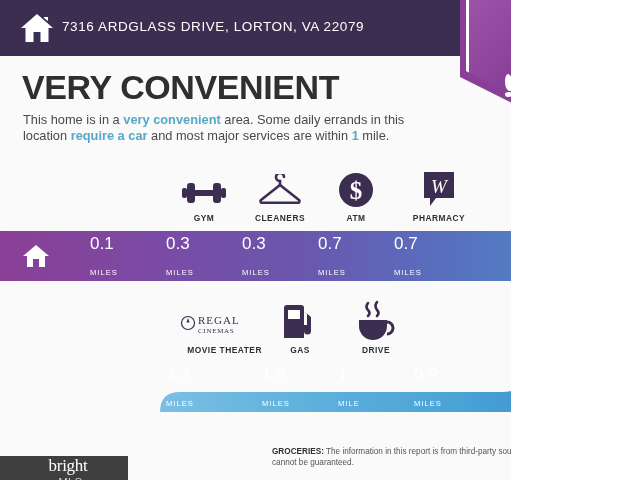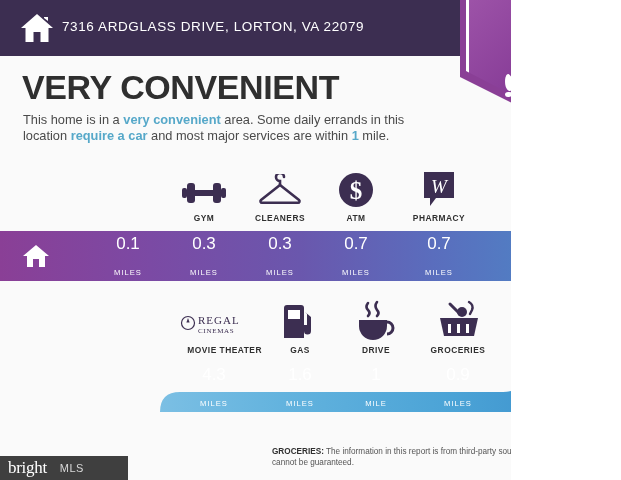--- a/index.html
+++ b/index.html
@@ -69,36 +69,36 @@
     margin-top:5px;font-size:8.4px;font-weight:bold;color:#2f2f2f;letter-spacing:0.5px;
     white-space:nowrap;
   }
 
   
   .ribbon-layer{position:absolute;left:0;top:0;width:621px;height:480px;pointer-events:none;}
 
   .bar{position:absolute;height:50px;}
   .seg{
     position:absolute;top:0;height:50px;
-    display:flex;flex-direction:column;align-items:center;justify-content:center;
+    display:flex;flex-direction:column;justify-content:center;
     color:#ffffff;
   }
   .seg .num{font-size:17px;line-height:17px;font-weight:400;}
   .seg .unit{font-size:7.6px;letter-spacing:1px;margin-top:16px;}
 
   .bar-home{
     position:absolute;left:22px;top:243px;width:28px;height:26px;
   }
   .lr-logo{
     position:absolute;left:12px;top:443px;display:flex;align-items:center;gap:4px;
   }
   .lr-text{font-size:15px;color:#5b6670;font-family:"Liberation Serif",serif;}
   .bright{
     position:absolute;left:0px;top:456px;width:128px;height:24px;
-    background:#3f3f3f;display:flex;align-items:center;
+    background:#3f3f3f;display:flex;align-items:center;flex-direction:column;
   }
   .bright-b{font-family:"Liberation Serif",serif;font-size:17px;color:#ffffff;margin-left:8px;letter-spacing:-0.3px;}
   .bright-m{font-size:11px;color:#d8d8d8;margin-left:13px;letter-spacing:0.5px;}
   .disc{
     position:absolute;left:272px;top:446px;width:318px;
     font-size:8.2px;line-height:11px;color:#555;
   }
   .disc b{color:#2f2f2f;}
 </style>
 </head>
@@ -266,34 +266,20 @@
         <svg width="42" height="40" viewBox="0 0 42 40">
           <path d="M13 3 q-3 4 0 7 q3 3 0 6" fill="none" stroke="#3c2e51" stroke-width="2.6" stroke-linecap="round"></path>
           <path d="M22 2 q-3 4 0 8 q3 3 0 6" fill="none" stroke="#3c2e51" stroke-width="2.6" stroke-linecap="round"></path>
           <path d="M4 20 h28 v6 a14 14 0 0 1 -28 0 z" fill="#3c2e51"></path>
           <path d="M32 22 a6 6 0 0 1 0 12" fill="none" stroke="#3c2e51" stroke-width="3"></path>
         </svg>
       </div>
       <div class="lbl">DRIVE</div>
     </div>
 
-    <div class="icell" style="left:414px;top:0;width:88px;">
-      <div class="glyph">
-        <svg width="44" height="40" viewBox="0 0 44 40">
-          <path d="M14 4 l10 10" stroke="#3c2e51" stroke-width="3" stroke-linecap="round"></path>
-          <circle cx="26" cy="12" r="5" fill="#3c2e51"></circle>
-          <path d="M33 2 q5 3 3 8 l-2 4" stroke="#3c2e51" stroke-width="2.4" fill="none" stroke-linecap="round"></path>
-          <path d="M4 18 h38 l-4 18 h-30 z" fill="#3c2e51"></path>
-          <rect x="12" y="24" width="3" height="9" fill="#ffffff"></rect>
-          <rect x="21" y="24" width="3" height="9" fill="#ffffff"></rect>
-          <rect x="30" y="24" width="3" height="9" fill="#ffffff"></rect>
-        </svg>
-      </div>
-      <div class="lbl">GROCERIES</div>
-    </div>
   </div>
 
   <div class="bar" style="left:0;top:362px;width:621px;">
     <div class="seg" style="left:166px;width:96px;">
       <span class="num">4.3</span>
       <span class="unit">MILES</span>
     </div>
     <div class="seg" style="left:262px;width:76px;">
       <span class="num">1.6</span>
       <span class="unit">MILES</span>

